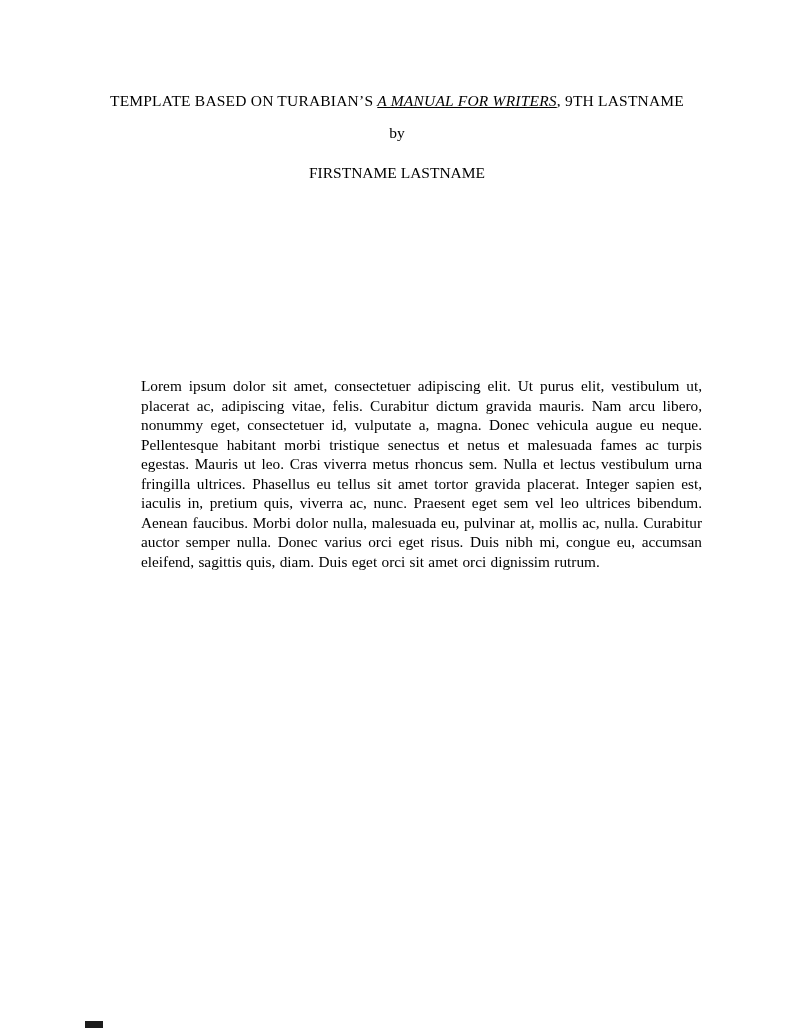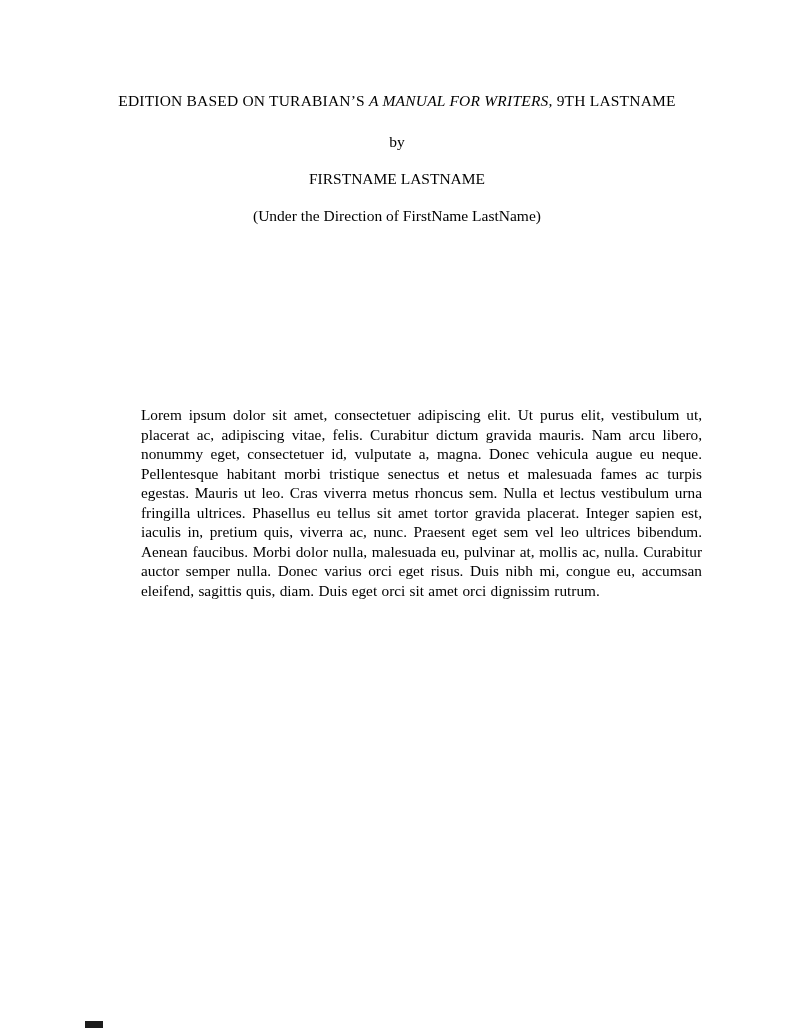--- a/index.html
+++ b/index.html
@@ -20,28 +20,28 @@
   .line {
     position: absolute;
     left: 0;
     right: 0;
     text-align: center;
     font-size: 15.5px;
     line-height: 1.2;
     white-space: nowrap;
   }
   .title { top: 92px; letter-spacing: 0.2px; }
-  .title .italic { font-style: italic; }
-  .byline { top: 133px; }
-  .author { top: 170px; }
+  .title .italic { font-style: italic; text-decoration: underline; }
+  .byline { top: 124px; }
+  .author { top: 164px; }
   .direction { top: 207px; }
   .abstract-heading { top: 281px; letter-spacing: 0.5px; }
   .abstract-body {
     position: absolute;
-    top: 405px;
+    top: 376px;
     left: 141px;
     width: 561px;
     font-size: 15.3px;
     line-height: 19.5px;
     text-align: justify;
     text-align-last: left;
     word-spacing: 0.5px;
   }
   .index-words {
     position: absolute;
@@ -56,27 +56,26 @@
     width: 18px;
     height: 7px;
     background: #1c1c1c;
   }
 </style>
 </head>
 <body>
 
 <div class="page">
 
-  <div class="line title"><span>EDITION BASED ON TURABIAN’S </span><span class="italic">A MANUAL FOR WRITERS</span><span>, 9TH LASTNAME</span></div>
+  <div class="line title"><span>TEMPLATE BASED ON TURABIAN’S </span><span class="italic">A MANUAL FOR WRITERS</span><span>, 9TH LASTNAME</span></div>
 
   <div class="line byline">by</div>
 
   <div class="line author">FIRSTNAME LASTNAME</div>
 
-  <div class="line direction">(Under the Direction of FirstName LastName)</div>
 
 
   <div class="abstract-body">Lorem ipsum dolor sit amet, consectetuer adipiscing elit.  Ut purus elit, vestibulum ut, placerat ac, adipiscing vitae, felis.  Curabitur dictum gravida mauris.  Nam arcu libero, nonummy eget, consectetuer id, vulputate a, magna.  Donec vehicula augue eu neque. Pellentesque habitant morbi tristique senectus et netus et malesuada fames ac turpis egestas. Mauris ut leo.  Cras viverra metus rhoncus sem.  Nulla et lectus vestibulum urna fringilla ultrices.  Phasellus eu tellus sit amet tortor gravida placerat.  Integer sapien est, iaculis in, pretium quis, viverra ac, nunc.  Praesent eget sem vel leo ultrices bibendum.  Aenean faucibus.  Morbi dolor nulla, malesuada eu, pulvinar at, mollis ac, nulla.  Curabitur auctor semper nulla.  Donec varius orci eget risus.  Duis nibh mi, congue eu, accumsan eleifend, sagittis quis, diam.  Duis eget orci sit amet orci dignissim rutrum.</div>
 
 
   <div class="bottom-artifact"></div>
 
 </div>
 
 </body></html>

